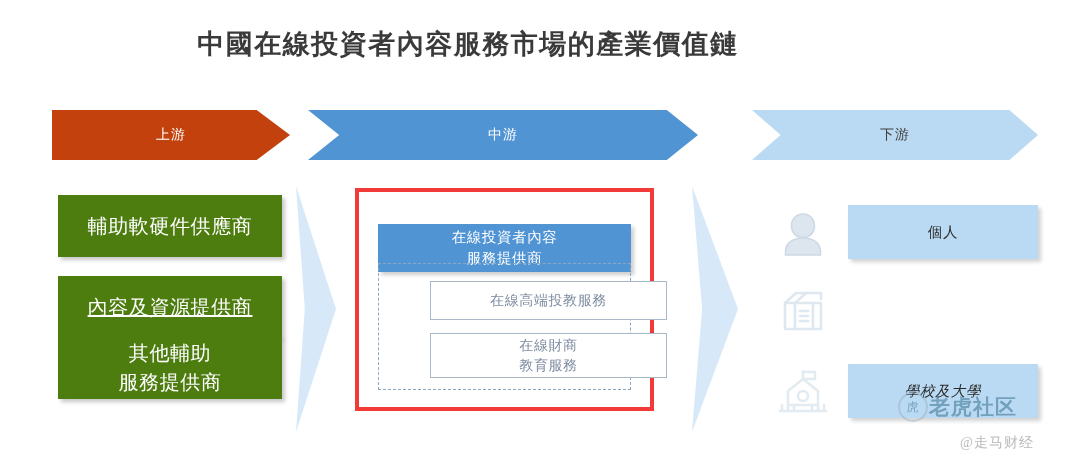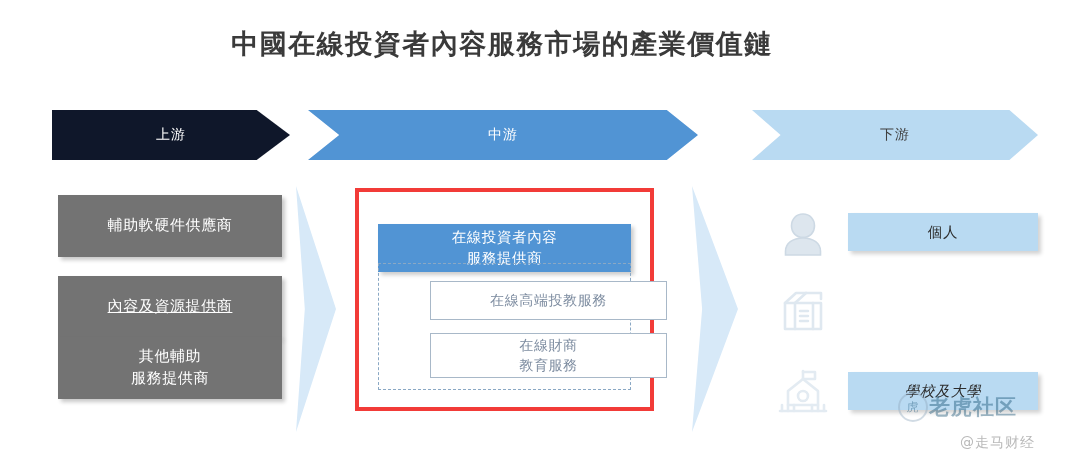--- a/index.html
+++ b/index.html
@@ -21,21 +21,20 @@
     position: absolute;
     top: 26px;
     left: 0;
     width: 936px;
     text-align: center;
     font-size: 27px;
     font-weight: bold;
     letter-spacing: 1.5px;
     color: #3a3a3a;
     font-family: "DejaVu Sans", "Liberation Sans", sans-serif;
-    padding-left: 34px;
   }
 
   
   .band {
     position: absolute;
     top: 110px;
     left: 0;
     width: 1080px;
     height: 50px;
   }
@@ -48,21 +47,21 @@
     justify-content: center;
     font-size: 14px;
     letter-spacing: 1px;
     filter: drop-shadow(2px 3px 2px rgba(0,0,0,0.22));
   }
   .chev span { position: relative; z-index: 2; }
 
   .chev-up {
     left: 52px;
     width: 238px;
-    background: #0f172a;
+    background: #c2410c;
     color: #ffffff;
     clip-path: polygon(0 0, 86% 0, 100% 50%, 86% 100%, 0 100%);
   }
   .chev-mid {
     left: 308px;
     width: 390px;
     background: #5194d4;
     color: #ffffff;
     clip-path: polygon(0 0, 92% 0, 100% 50%, 92% 100%, 0 100%, 8% 50%);
   }
@@ -92,23 +91,23 @@
     width: 46px;
     height: 246px;
     clip-path: polygon(0 0, 100% 50%, 0 100%, 0 100%, 22% 50%, 0 0);
   }
 
   
   .up-box {
     position: absolute;
     left: 58px;
     width: 224px;
-    background: #737373;
+    background: #4d7c0f;
     color: #ffffff;
-    font-size: 15px;
+    font-size: 20px;
     letter-spacing: 0.6px;
     line-height: 1.45;
     display: flex;
     align-items: center;
     justify-content: center;
     text-align: center;
     box-shadow: 3px 3px 4px rgba(0,0,0,0.22);
   }
   .up-box-0 { top: 195px; height: 62px; }
   .up-box-1 { top: 276px; height: 62px; text-decoration: underline; }
@@ -189,21 +188,21 @@
     width: 62px;
     height: 62px;
     flex: 0 0 62px;
     display: flex;
     align-items: center;
     justify-content: center;
   }
   .down-box {
     flex: 1 1 auto;
     margin-left: 14px;
-    height: 38px;
+    height: 54px;
     background: #b9daf2;
     color: #2c2c2c;
     font-size: 14.5px;
     letter-spacing: 0.8px;
     display: flex;
     align-items: center;
     justify-content: center;
     text-align: center;
     box-shadow: 3px 3px 4px rgba(0,0,0,0.18);
   }
@@ -235,20 +234,21 @@
     font-weight: normal;
   }
   .wm-zoumo {
     position: absolute;
     left: 960px;
     top: 434px;
     color: #b9b9b9;
     font-size: 14px;
     letter-spacing: 1px;
     pointer-events: none;
+    font-family: Liberation Serif, serif;
   }
 </style>
 </head>
 <body>
 
 <div class="title">中國在線投資者內容服務市場的產業價值鏈</div>
 
 <div class="band">
   <div class="chev chev-up">
     <span>上游</span>

